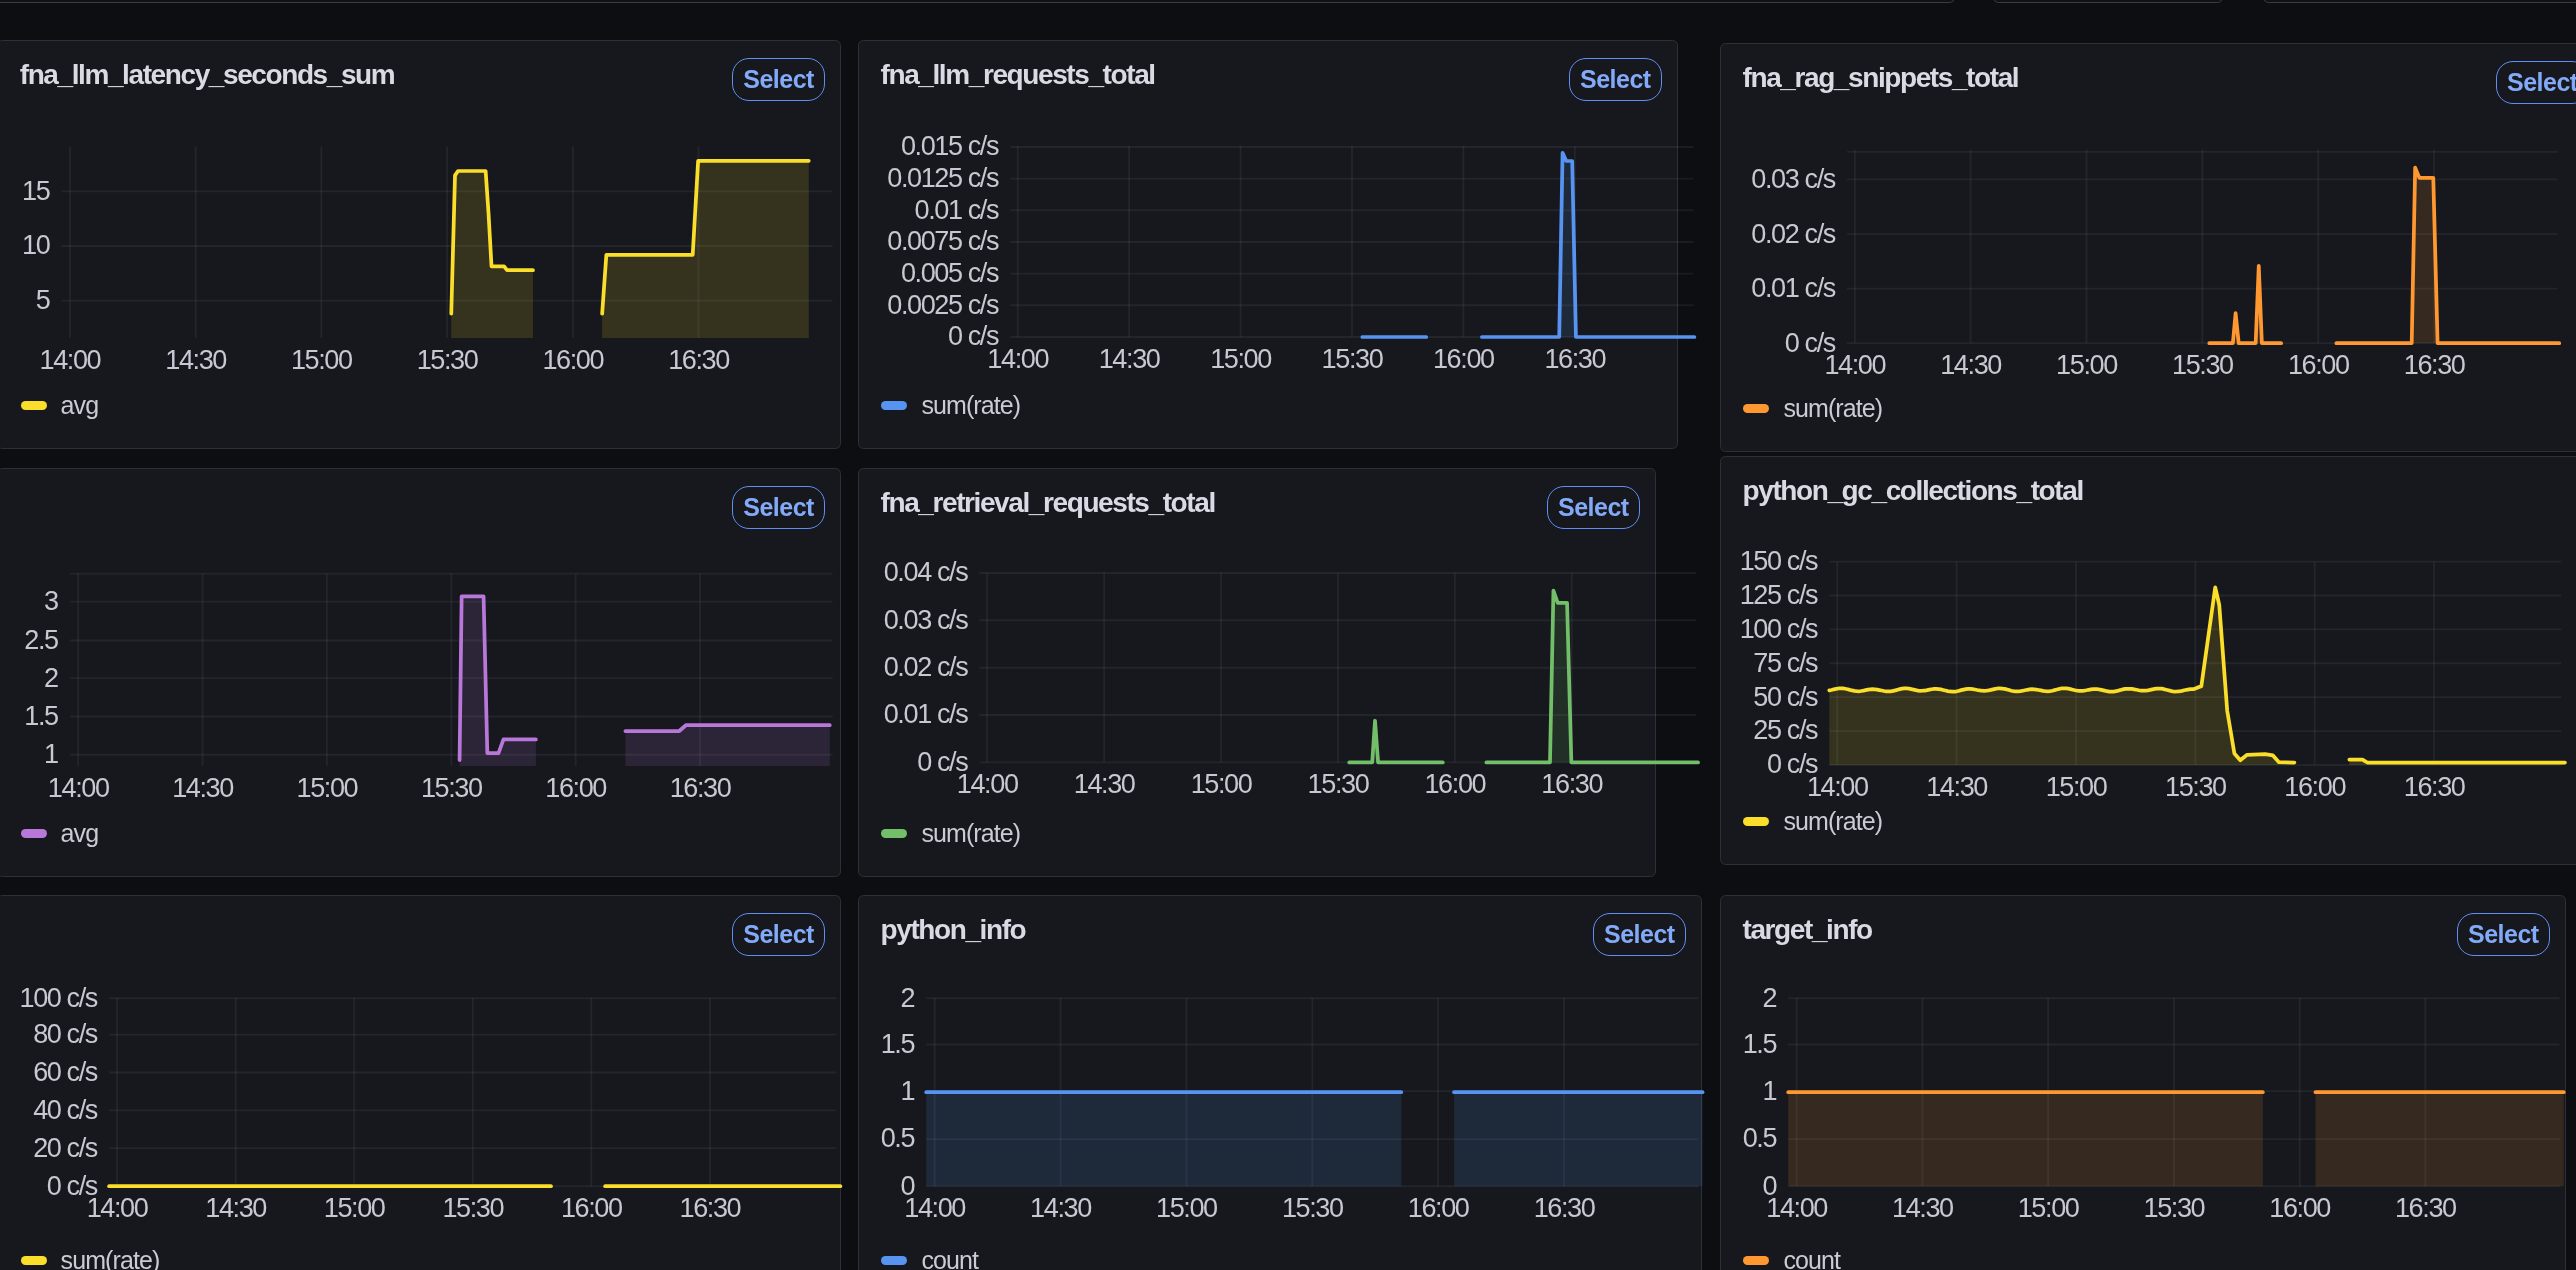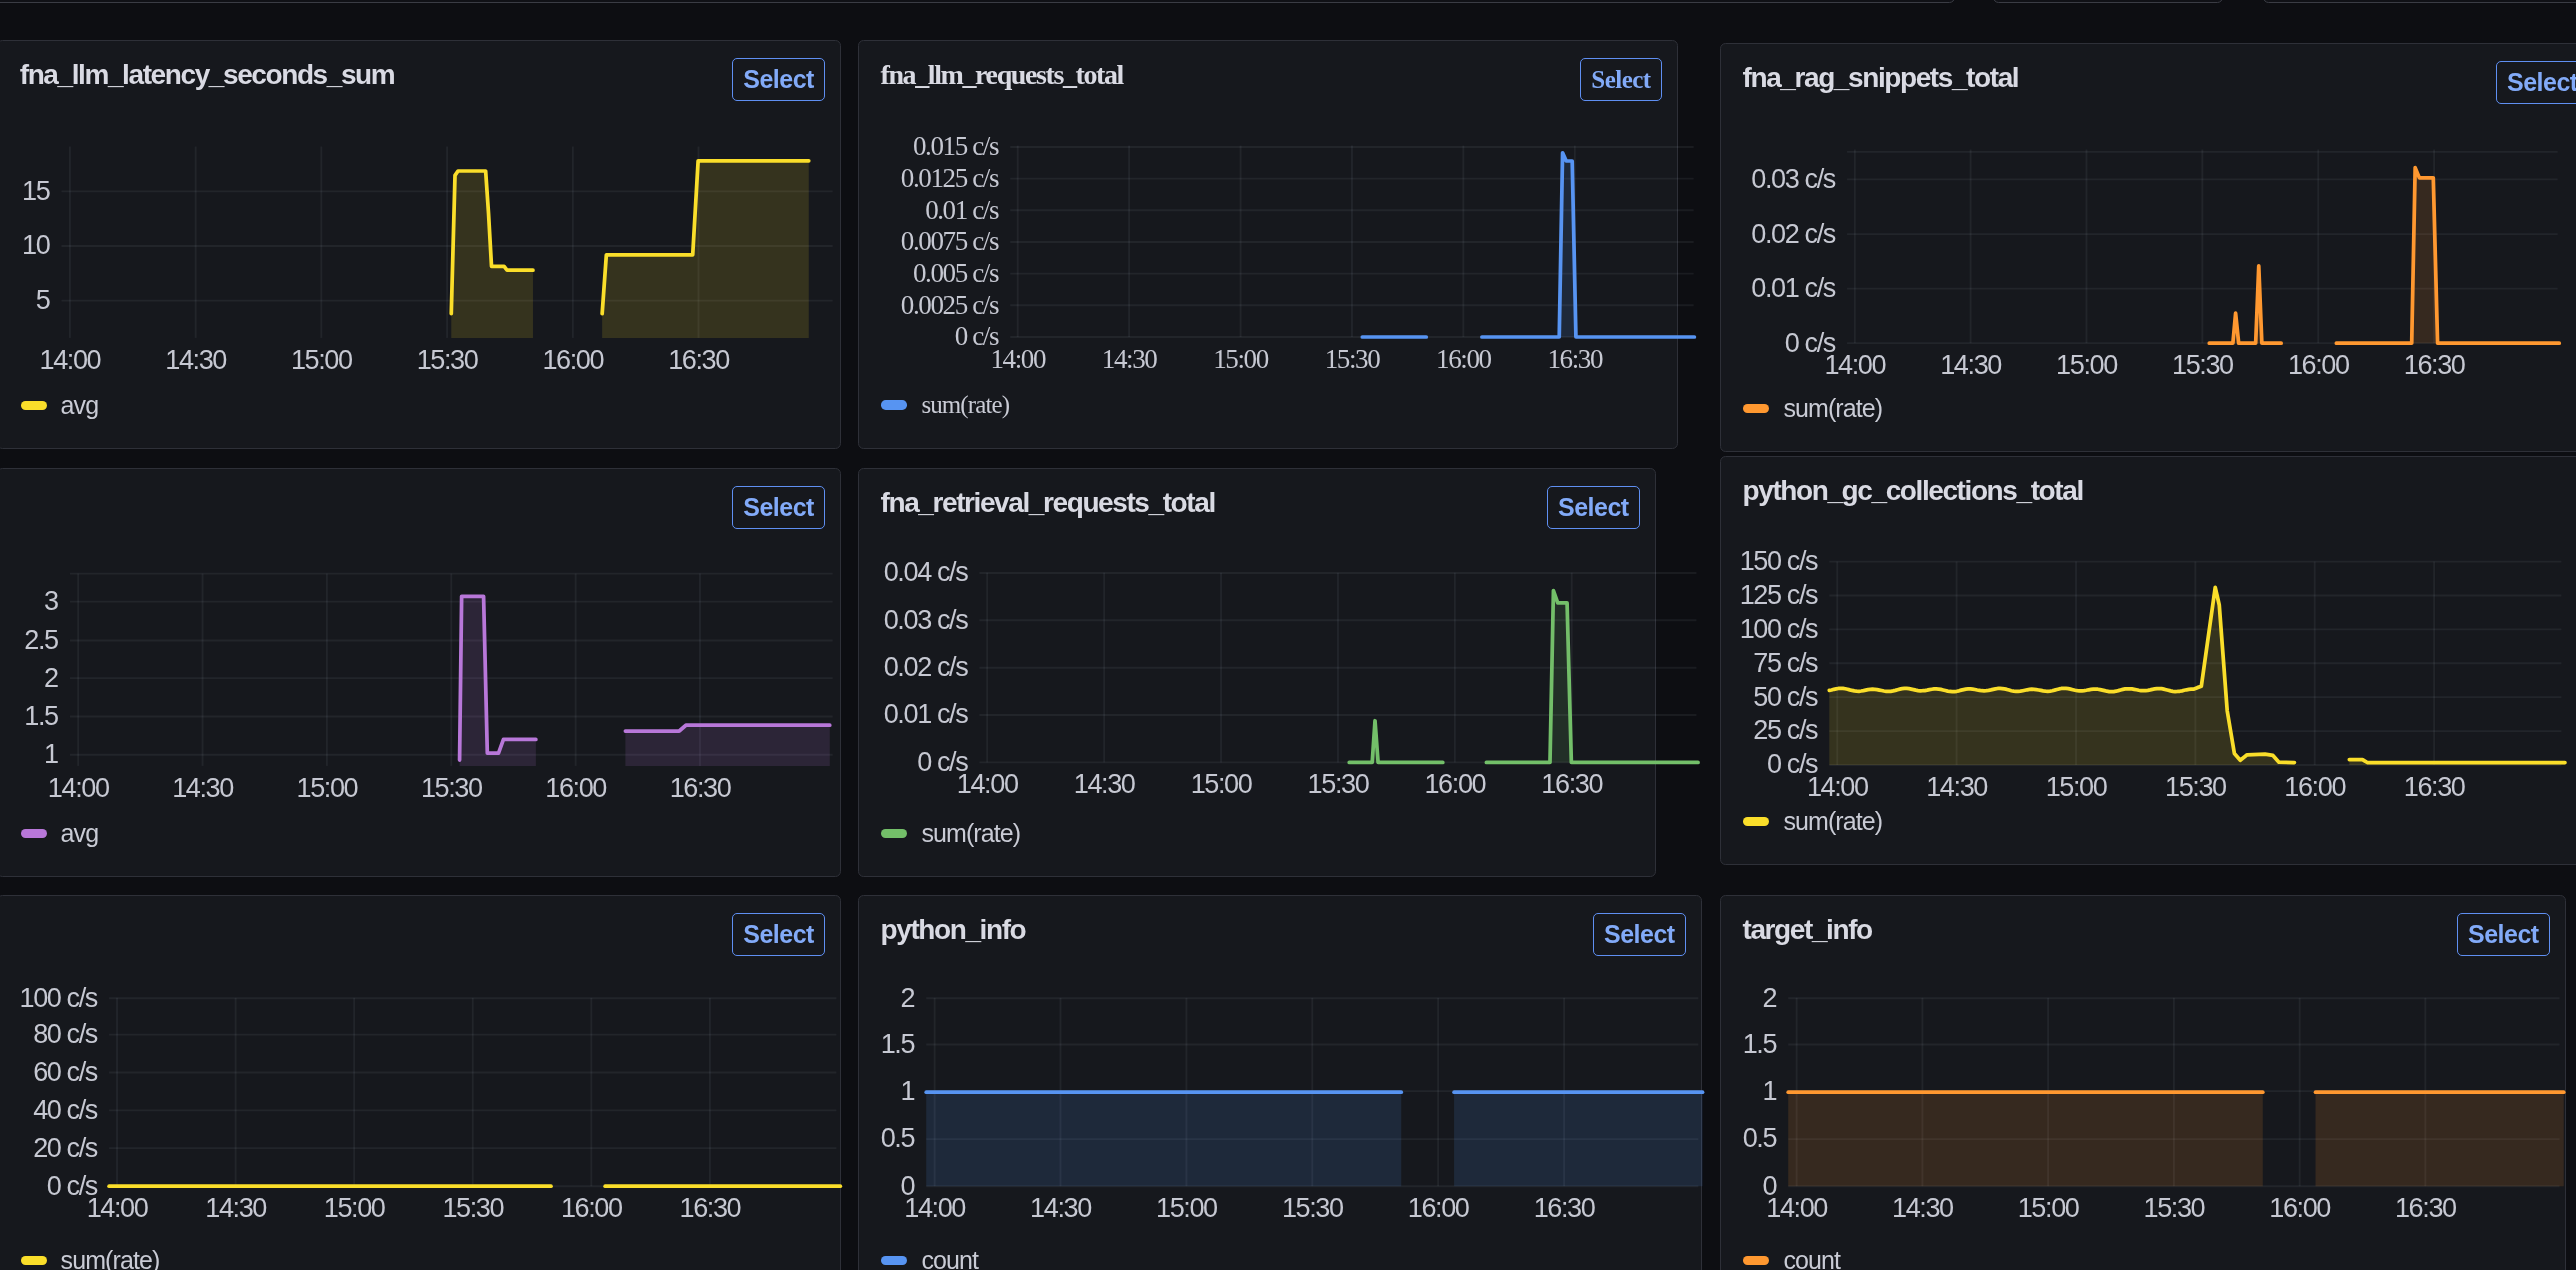--- a/index.html
+++ b/index.html
@@ -3,21 +3,21 @@
 * { margin:0; padding:0; box-sizing:border-box; }
 html,body { width:2576px; height:1270px; background:#0d0e12; overflow:hidden;
   font-family:"Liberation Sans", sans-serif; position:relative; }
 .stub { position:absolute; top:-27px; height:30px; border:1.9px solid #3a3c44;
   border-radius:5.6px; background:#101116; }
 .panel { position:absolute; width:844px; height:409px; background:#16181d;
   border:1.9px solid #2e3038; border-radius:5.6px; }
 .title { position:absolute; left:21.5px; top:18px; font-size:28px; font-weight:700;
   letter-spacing:-0.05em; color:#d9dae3; white-space:nowrap; }
 .btn { position:absolute; right:15px; top:17px; height:43px; padding:0 10.3px;
-  border:1.9px solid #5f8ff2; border-radius:5px; color:#82aaf8;
+  border:1.9px solid #5f8ff2; border-radius:17px; color:#82aaf8;
   font-size:25px; font-weight:700; letter-spacing:-0.02em; display:flex; align-items:center; }
 .legend { position:absolute; left:22.4px; top:350px; display:flex; align-items:center; }
 .sw { width:26px; height:9.3px; border-radius:4.7px; margin-right:14px; }
 .lt { font-size:25px; color:#c9cbd5; letter-spacing:-0.9px; }
 svg { position:absolute; left:0; top:0; overflow:visible; }
 </style></head><body>
 <div class="stub" style="left:-18.7px;width:1974px;"></div>
 <div class="stub" style="left:1993px;width:230px;"></div>
 <div class="stub" style="left:2263px;width:343px;"></div>
 
@@ -46,21 +46,21 @@
       <polygon points="485.5,318 485.5,292.1 489.5,143.9 492.7,139.2 522.3,139.2 525.4,184.7 528.6,241.3 542.1,241.3 545.2,245.4 573,245.4 573,318" fill="rgba(250,222,42,0.14)"></polygon>
       <polyline points="485.5,292.1 489.5,143.9 492.7,139.2 522.3,139.2 525.4,184.7 528.6,241.3 542.1,241.3 545.2,245.4 573,245.4" fill="none" stroke="#fade2a" stroke-width="4" stroke-linejoin="round" stroke-linecap="round"></polyline>
       <polygon points="647.1,318 647.1,292.1 651.6,229 744.1,229 749.9,128.3 868.4,128.3 868.4,318" fill="rgba(250,222,42,0.14)"></polygon>
       <polyline points="647.1,292.1 651.6,229 744.1,229 749.9,128.3 868.4,128.3" fill="none" stroke="#fade2a" stroke-width="4" stroke-linejoin="round" stroke-linecap="round"></polyline>
     </svg>
 <div class="legend">
       <div class="sw" style="background:#fade2a"></div>
       <div class="lt">avg</div>
     </div>
 </div>
-<div class="panel" style="left:858px;top:40px;width:820px;font-family:Liberation Serif, serif;">
+<div class="panel" style="left:858px;top:40px;width:820px;">
 <div class="title">fna_llm_requests_total</div>
 <div class="btn">Select</div>
 <svg width="844" height="409" viewBox="0 0 904 438">
       <line x1="170" y1="112" x2="170" y2="317" stroke="rgba(205,211,228,0.07)" stroke-width="2"></line>
       <line x1="289.3" y1="112" x2="289.3" y2="317" stroke="rgba(205,211,228,0.07)" stroke-width="2"></line>
       <line x1="408.7" y1="112" x2="408.7" y2="317" stroke="rgba(205,211,228,0.07)" stroke-width="2"></line>
       <line x1="528" y1="112" x2="528" y2="317" stroke="rgba(205,211,228,0.07)" stroke-width="2"></line>
       <line x1="647.3" y1="112" x2="647.3" y2="317" stroke="rgba(205,211,228,0.07)" stroke-width="2"></line>
       <line x1="766.7" y1="112" x2="766.7" y2="317" stroke="rgba(205,211,228,0.07)" stroke-width="2"></line>
       <line x1="162" y1="113.5" x2="894" y2="113.5" stroke="rgba(205,211,228,0.07)" stroke-width="2"></line>

